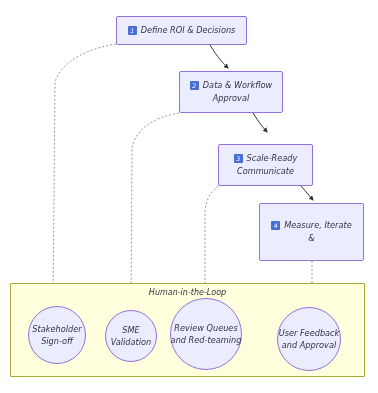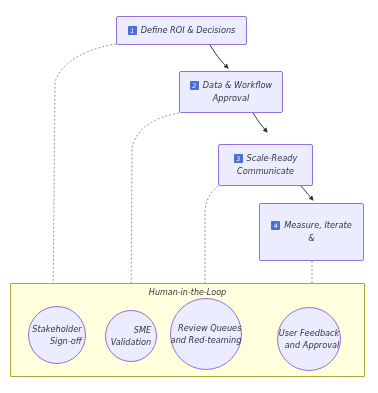--- a/index.html
+++ b/index.html
@@ -55,21 +55,21 @@
     background:#ececff;
     border:1px solid #9370db;
     border-radius:50%;
     box-sizing:border-box;
     display:flex;align-items:center;justify-content:center;
     text-align:center;
     color:#333344;
     font-size:8.2px;
     line-height:12px;
   }
-  .circle-node .lbl-line{white-space:nowrap;text-align:right;}
+  .circle-node .lbl-line{white-space:nowrap;}
 </style>
 </head>
 <body>
 
 <div id="canvas">
 
   <svg class="edges" viewBox="0 0 378 393">
     <defs>
       <marker id="arrow-solid" viewBox="0 0 10 10" refX="8" refY="5" markerWidth="5" markerHeight="5" orient="auto-start-reverse">
         <path d="M 0 0 L 10 5 L 0 10 z" fill="#333333"></path>

